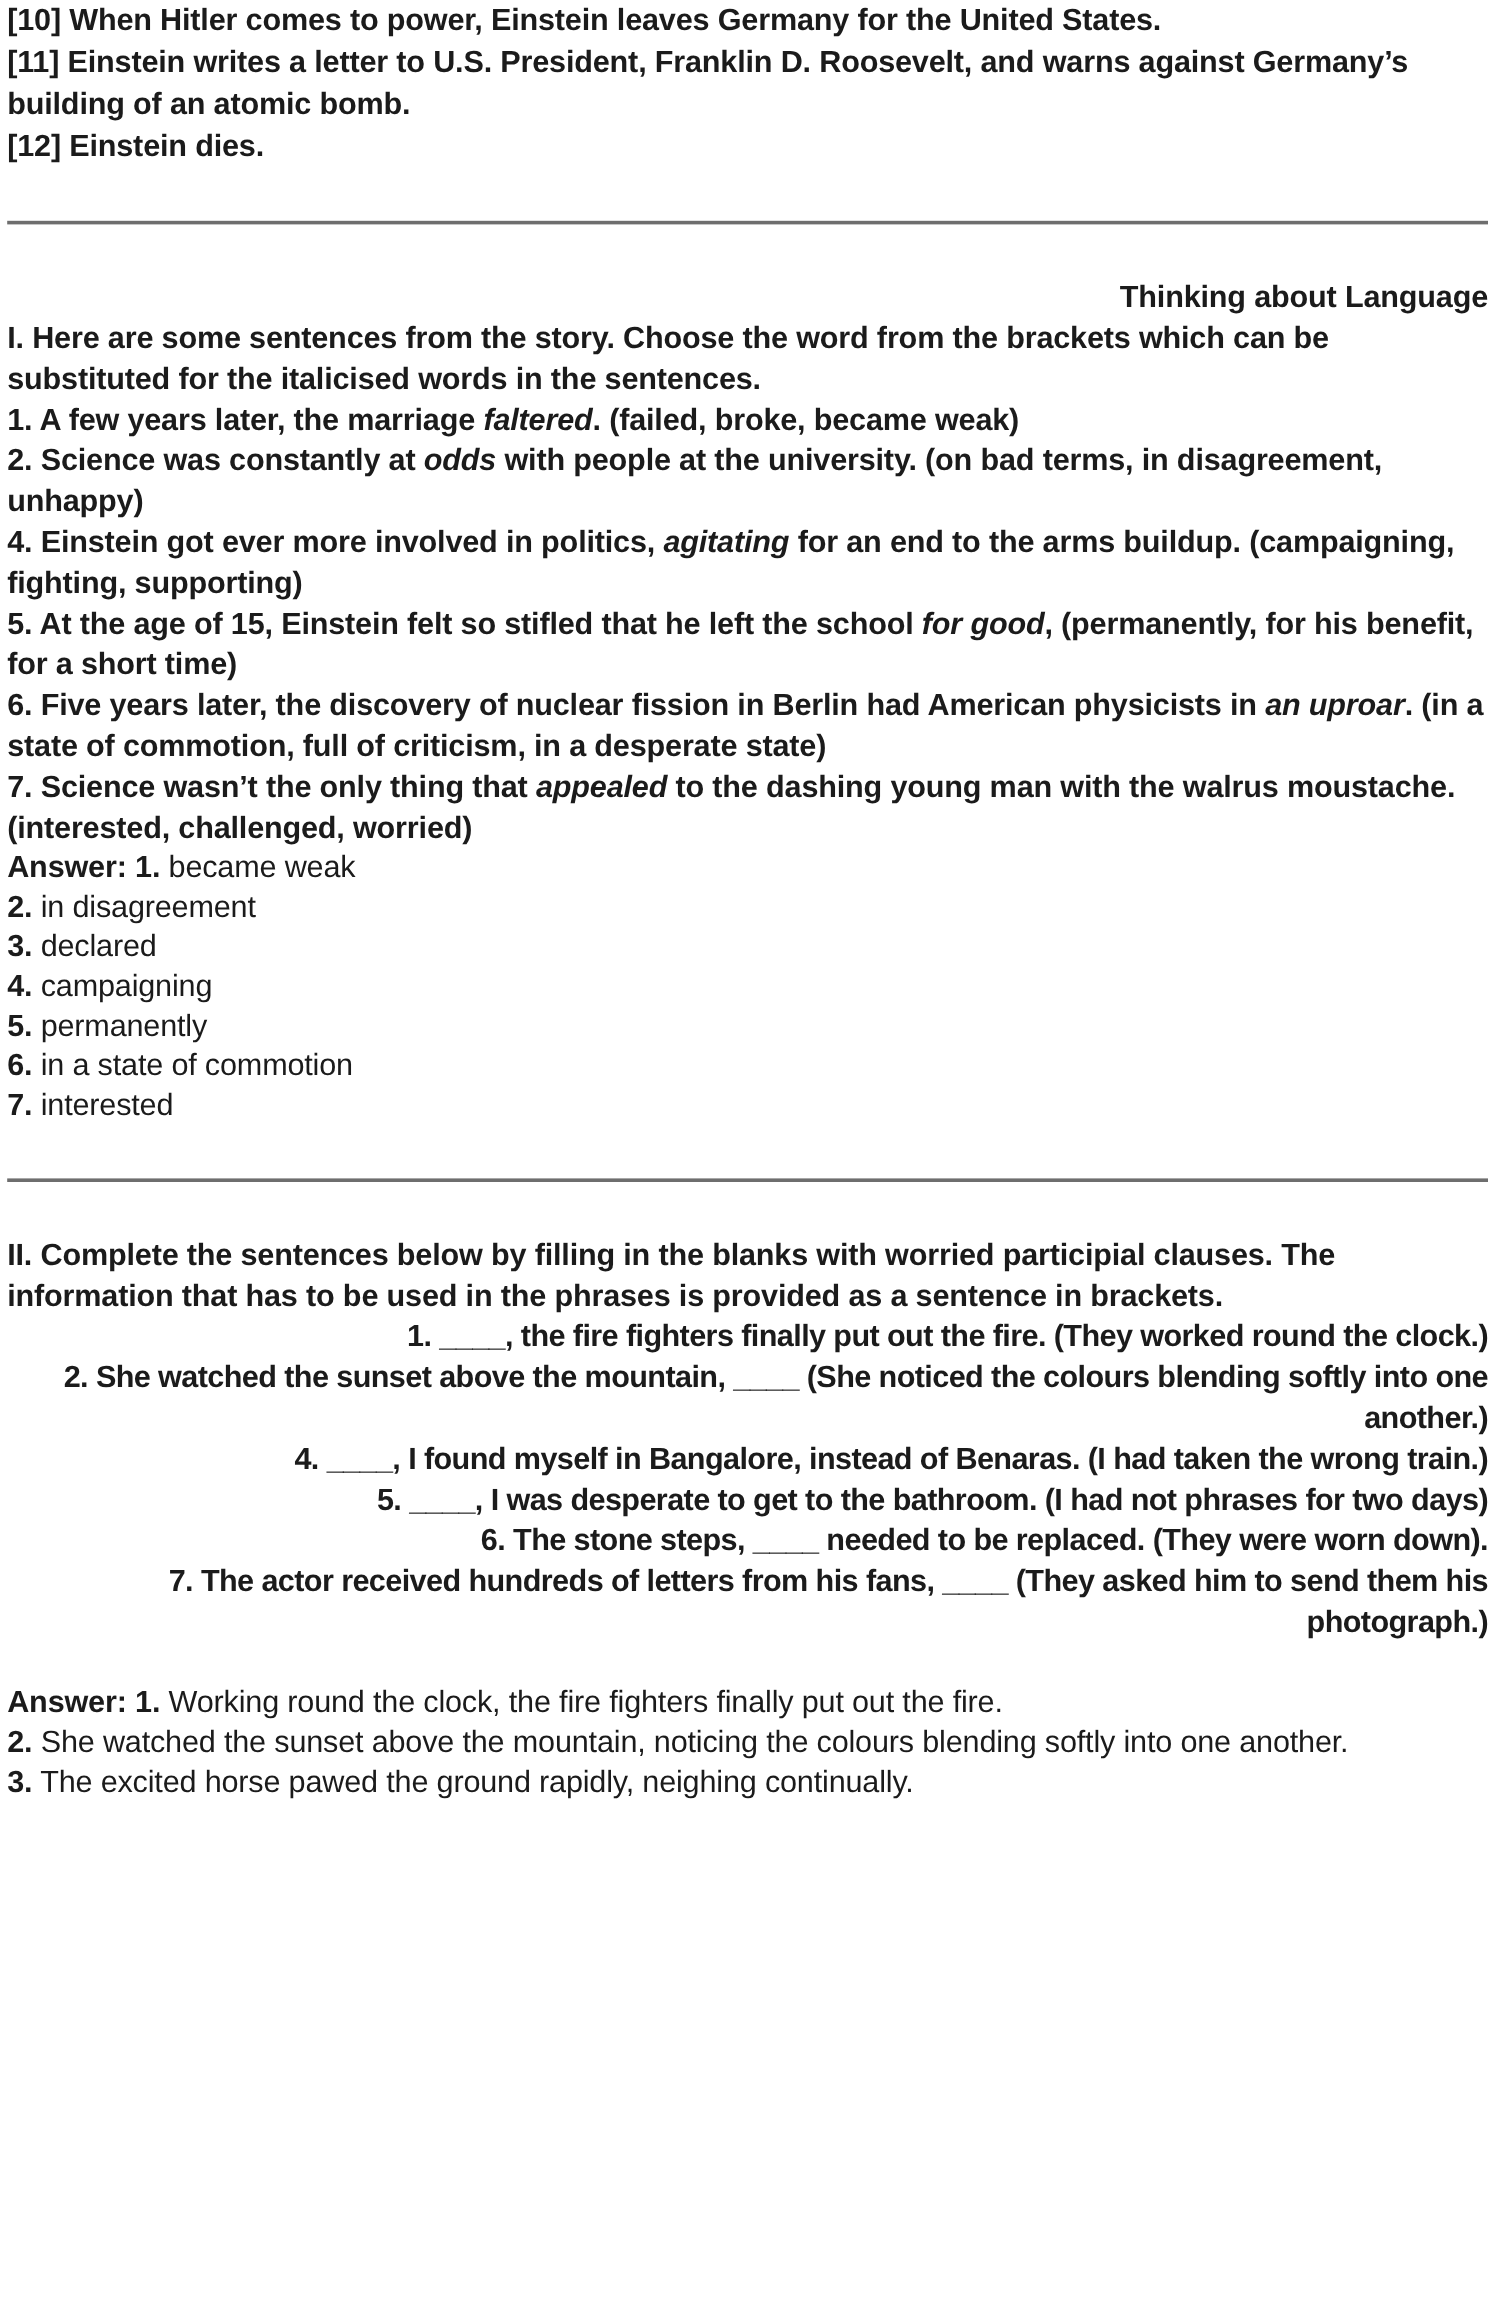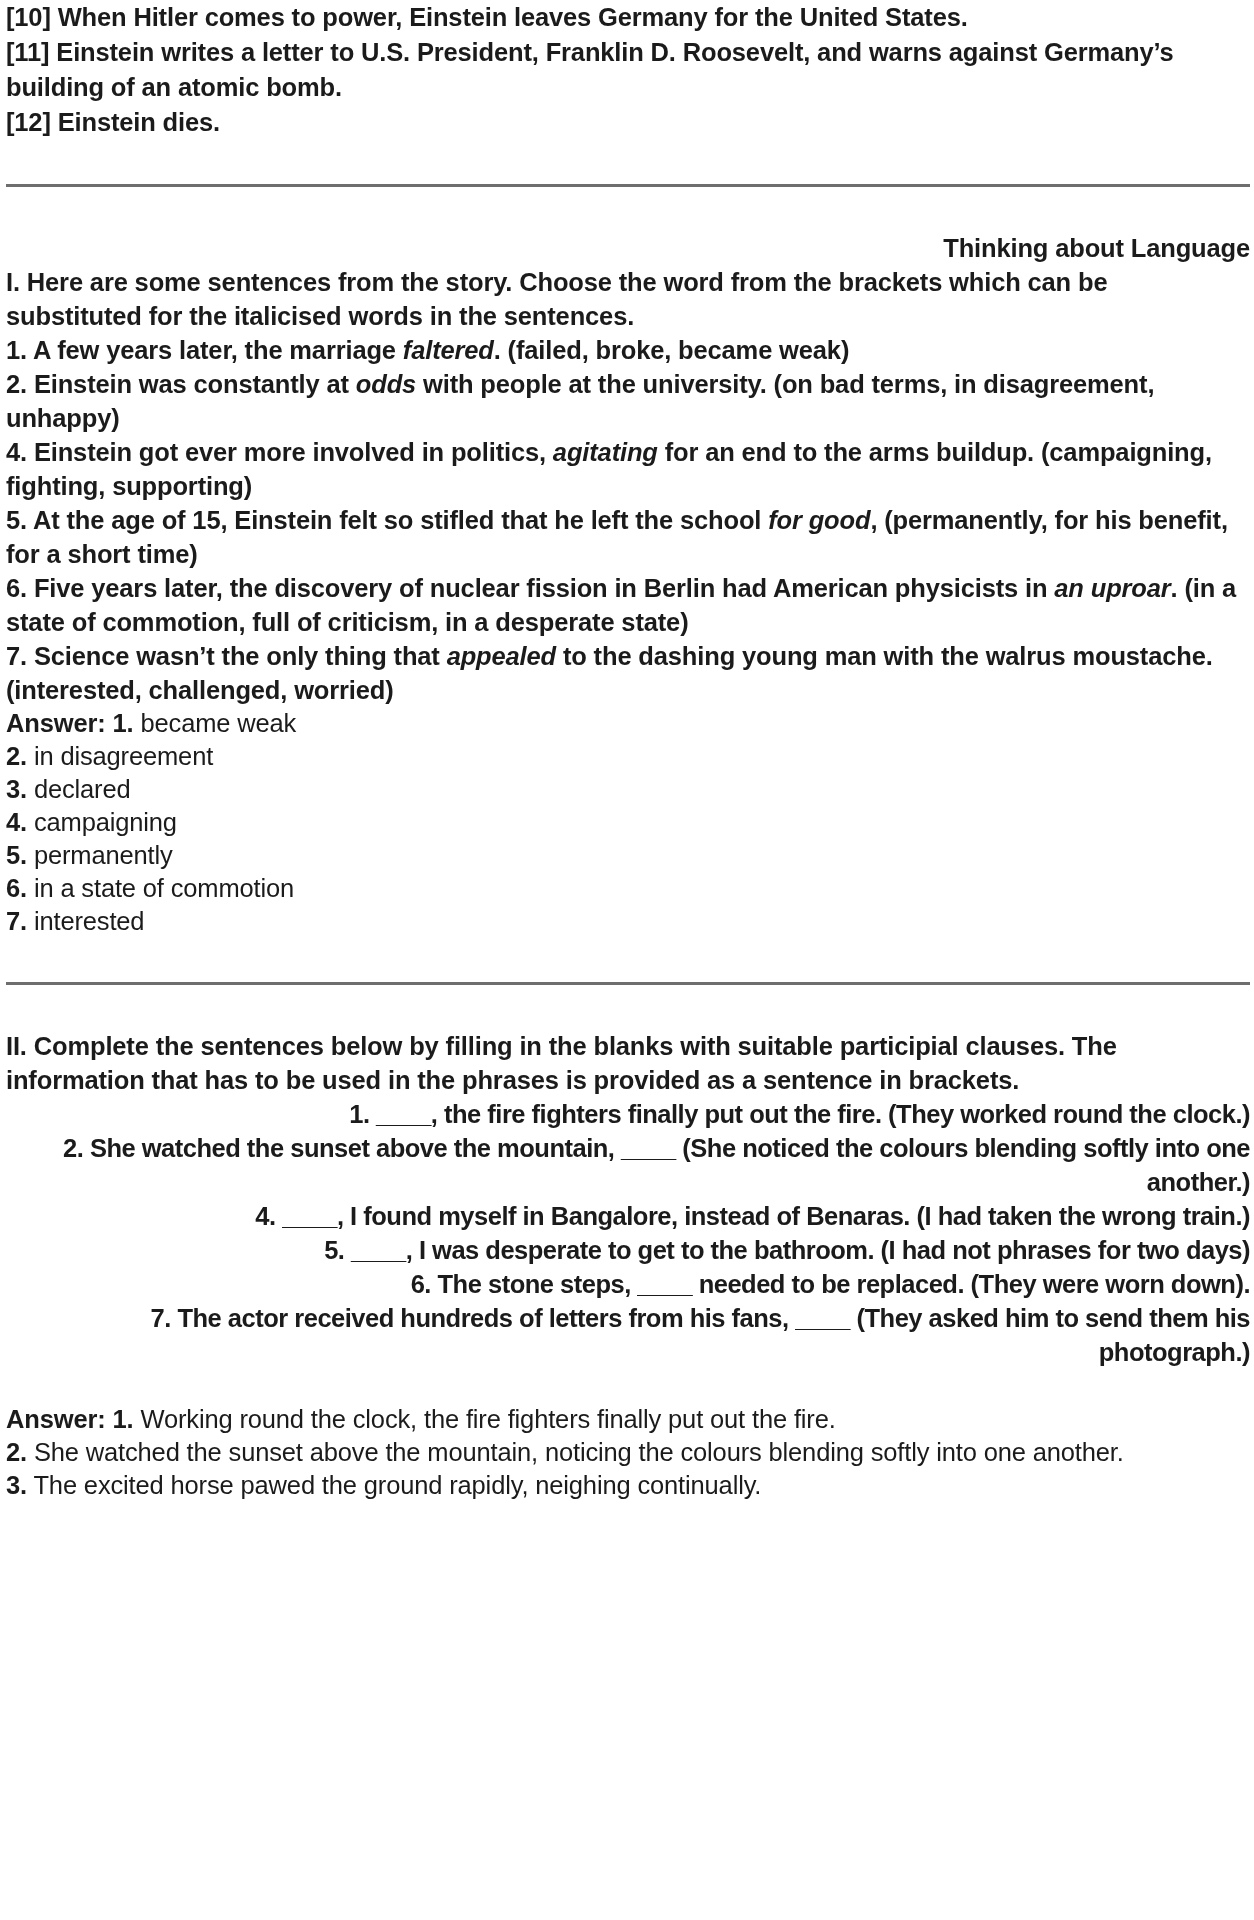--- a/index.html
+++ b/index.html
@@ -9,21 +9,21 @@
   }
   body {
     width: 1254px;
     font-family: "Liberation Sans", "DejaVu Sans", sans-serif;
     color: #1b1b1b;
     -webkit-font-smoothing: antialiased;
   }
   .page {
     width: 1254px;
     box-sizing: border-box;
-    padding: 0 4px 6px 6px;
+    padding: 0 14px 6px 6px;
   }
   
   .para {
     font-size: 25.5px;
     line-height: 34px;
     font-weight: 700;
     letter-spacing: -0.15px;
     margin: 0;
     text-align: left;
   }
@@ -62,21 +62,21 @@
   <div class="rule-gap-bottom"></div>
 
   <div class="section-one">
 
     <p class="para heading">Thinking about Language</p>
 
     <p class="para"><span class="num">I.</span><span> Here are some sentences from the story. Choose the word from the brackets which can be substituted for the italicised words in the sentences.</span></p>
 
     <p class="para"><span class="num">1.</span><span> A few years later, the marriage </span><em>faltered</em><span>. (failed, broke, became weak)</span></p>
 
-    <p class="para"><span class="num">2.</span><span> Einstein was constantly at </span><em>odds</em><span> with people at the university. (on bad terms, in disagreement, unhappy)</span></p>
+    <p class="para"><span class="num">2.</span><span> Science was constantly at </span><em>odds</em><span> with people at the university. (on bad terms, in disagreement, unhappy)</span></p>
 
 
     <p class="para"><span class="num">4.</span><span> Einstein got ever more involved in politics, </span><em>agitating</em><span> for an end to the arms buildup. (campaigning, fighting, supporting)</span></p>
 
     <p class="para"><span class="num">5.</span><span> At the age of 15, Einstein felt so stifled that he left the school </span><em>for good</em><span>, (permanently, for his benefit, for a short time)</span></p>
 
     <p class="para"><span class="num">6.</span><span> Five years later, the discovery of nuclear fission in Berlin had American physicists in </span><em>an uproar</em><span>. (in a state of commotion, full of criticism, in a desperate state)</span></p>
 
     <p class="para"><span class="num">7.</span><span> Science wasn’t the only thing that </span><em>appealed</em><span> to the dashing young man with the walrus moustache. (interested, challenged, worried)</span></p>
 
@@ -91,21 +91,21 @@
     </div>
 
   </div>
 
   <div class="rule-gap-top"></div>
   <hr class="rule">
   <div class="rule-gap-bottom"></div>
 
   <div class="section-two">
 
-    <p class="para"><span class="num">II.</span><span> Complete the sentences below by filling in the blanks with suitable participial clauses. The information that has to be used in the phrases is provided as a sentence in brackets.</span></p>
+    <p class="para"><span class="num">II.</span><span> Complete the sentences below by filling in the blanks with worried participial clauses. The information that has to be used in the phrases is provided as a sentence in brackets.</span></p>
 
     <p class="para blank"><span class="num">1.</span><span> ____, the fire fighters finally put out the fire. (They worked round the clock.)</span></p>
     <p class="para blank"><span class="num">2.</span><span> She watched the sunset above the mountain, ____ (She noticed the colours blending softly into one another.)</span></p>
     <p class="para blank"><span class="num">4.</span><span> ____, I found myself in Bangalore, instead of Benaras. (I had taken the wrong train.)</span></p>
     <p class="para blank"><span class="num">5.</span><span> ____, I was desperate to get to the bathroom. (I had not phrases for two days)</span></p>
     <p class="para blank"><span class="num">6.</span><span> The stone steps, ____ needed to be replaced. (They were worn down).</span></p>
     <p class="para blank"><span class="num">7.</span><span> The actor received hundreds of letters from his fans, ____ (They asked him to send them his photograph.)</span></p>
 
     <div class="sp-lg"></div>
 

